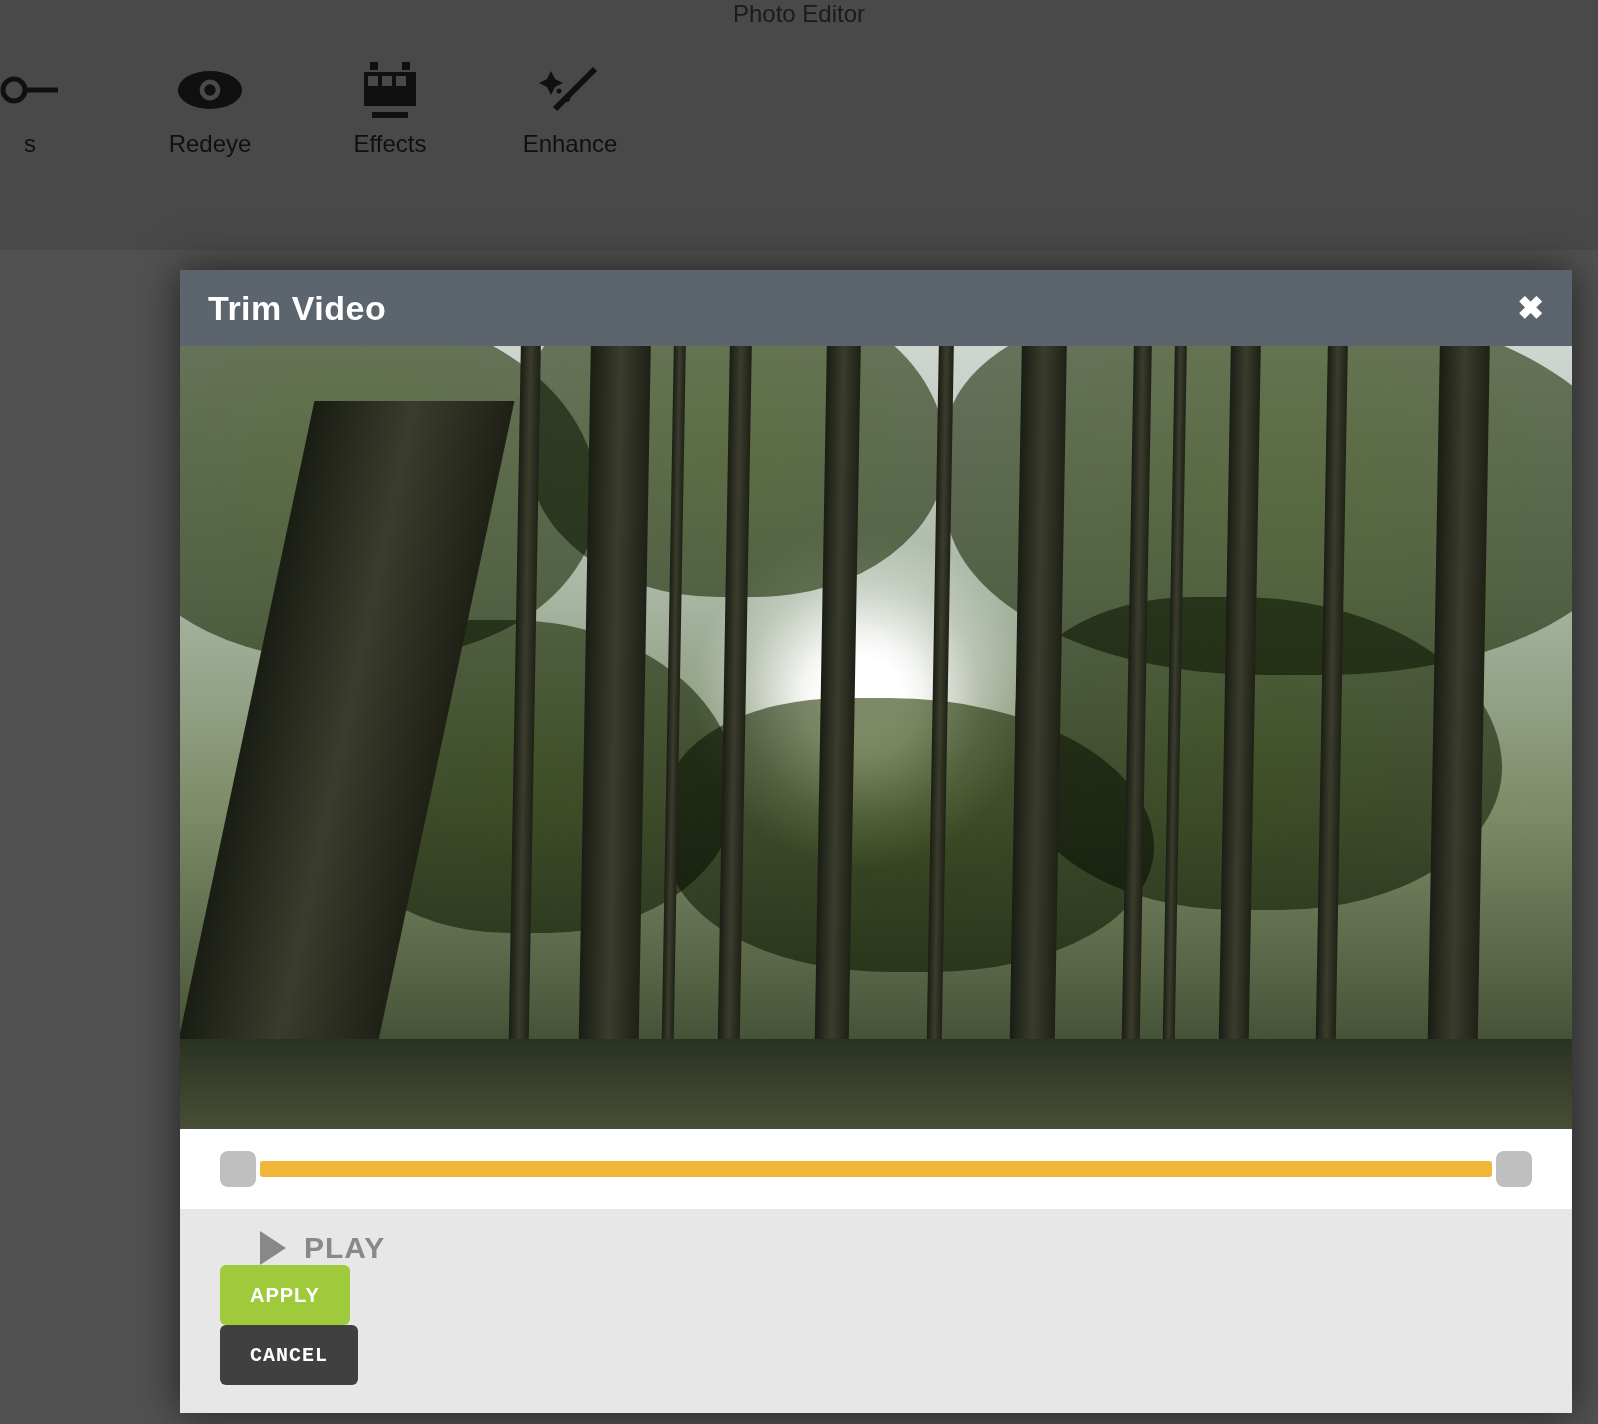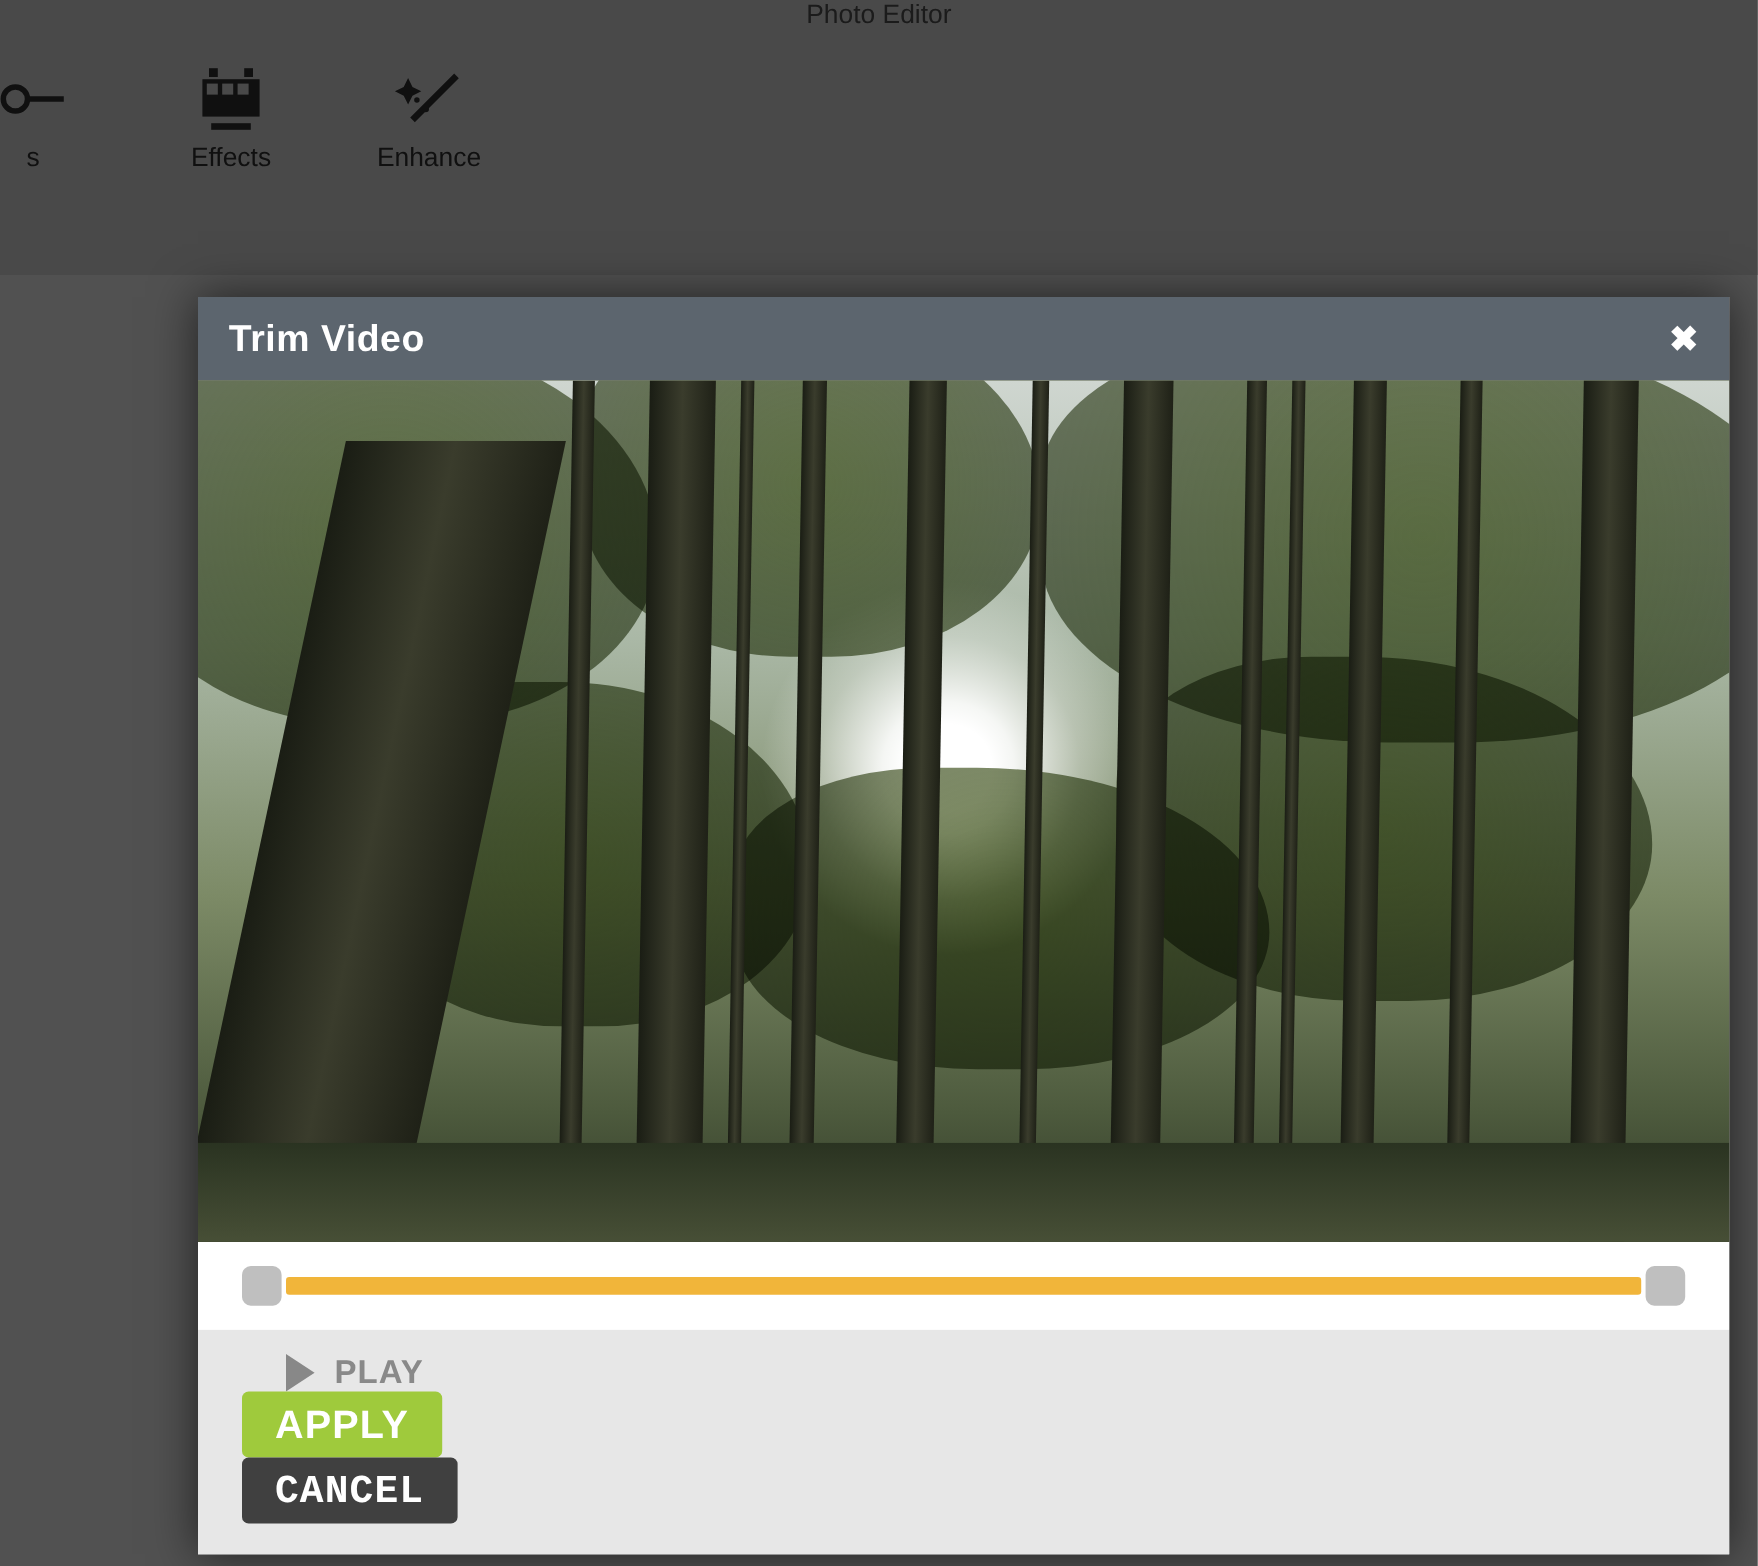--- a/index.html
+++ b/index.html
@@ -237,21 +237,21 @@
     font-size:26px;
     color:#4ea8de;
     font-weight:700;
     font-stretch: condensed;
   }
   .spacer{flex:1;}
   .btn {
     height:60px;
     padding:0 30px;
     border-radius:6px;
-    font-size:36px;
+    font-size:20px;
     font-weight:700;
     font-stretch: condensed;
     letter-spacing:1px;
     display:flex; align-items:center; justify-content:center;
     cursor:pointer;
     color:#fff;
   }
   .btn-apply { background:#9fca3c; }
   .btn-cancel { background:#404040;font-family:Liberation Mono, monospace; }
 </style>
@@ -262,20 +262,30 @@
   <div class="bg-title">Photo Editor</div>
   <div class="bg-toolbar">
     <div class="tb-item">
       <div class="tb-icon">
         <svg width="60" height="52" viewBox="0 0 60 52">
             <circle cx="14" cy="26" r="11" fill="none" stroke="#333" stroke-width="5"></circle>
             <line x1="25" y1="26" x2="58" y2="26" stroke="#333" stroke-width="5"></line>
           </svg>
       </div>
       <div class="tb-label">s</div>
+    </div>
+    <div class="tb-item">
+      <div class="tb-icon">
+        <svg width="74" height="50" viewBox="0 0 74 50">
+            <ellipse cx="37" cy="25" rx="34" ry="20" fill="#333"></ellipse>
+            <circle cx="37" cy="25" r="11" fill="#e4e4e4"></circle>
+            <circle cx="37" cy="25" r="6" fill="#333"></circle>
+          </svg>
+      </div>
+      <div class="tb-label">Redeye</div>
     </div>
     <div class="tb-item">
       <div class="tb-icon">
         <svg width="68" height="64" viewBox="0 0 68 64">
             <rect x="8" y="14" width="52" height="34" fill="#333"></rect>
             <rect x="12" y="18" width="10" height="10" fill="#e4e4e4"></rect>
             <rect x="26" y="18" width="10" height="10" fill="#e4e4e4"></rect>
             <rect x="40" y="18" width="10" height="10" fill="#e4e4e4"></rect>
             <rect x="16" y="54" width="36" height="6" fill="#333"></rect>
             <rect x="14" y="4" width="8" height="8" fill="#333"></rect>

